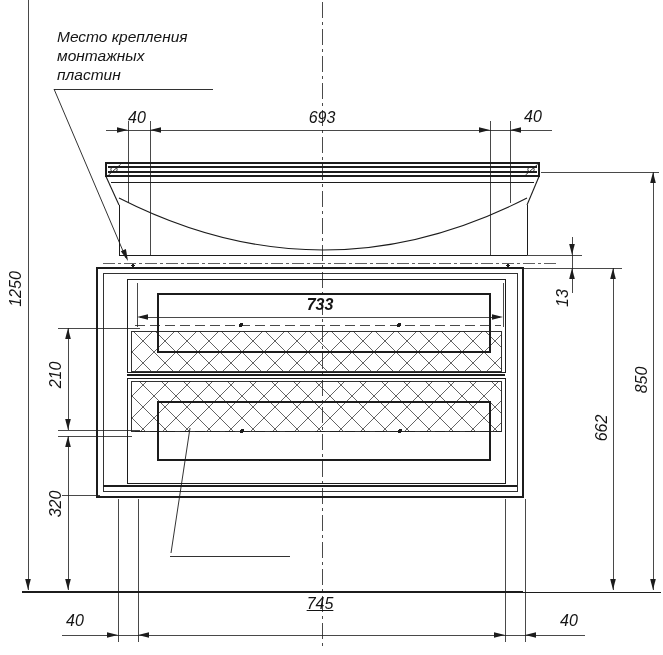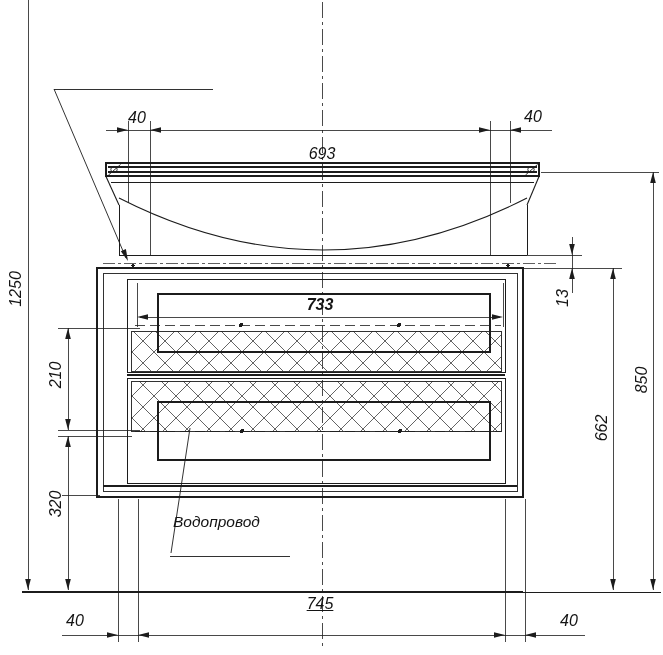--- a/index.html
+++ b/index.html
@@ -152,27 +152,31 @@
 
   <g stroke="#1c1c1c" stroke-width="0.9" fill="none">
     <line x1="54" y1="89" x2="213" y2="89" class="crisp"></line>
     <line x1="54" y1="89" x2="126" y2="258"></line>
     <polygon points="128,261 120.8,251.2 125.9,249" fill="#1c1c1c" stroke="none"></polygon>
     <line x1="170" y1="556" x2="290" y2="556" class="crisp"></line>
     <line x1="190" y1="428" x2="171" y2="553"></line>
   </g>
 </svg>
 
+<div class="lbl note" style="left:57px;top:27px;">
+  <div>Место крепления</div>
+  <div>монтажных</div>
+  <div>пластин</div>
+</div>
 
 <div class="lbl note" style="left:173px;top:512px;">
-  <div>Водопровод</div>
 </div>
 
 <div class="lbl dim" style="left:137px;top:118px;">40</div>
-<div class="lbl dim" style="left:322px;top:118px;margin-top:36px;">693</div>
+<div class="lbl dim" style="left:322px;top:118px;">693</div>
 <div class="lbl dim" style="left:533px;top:117px;">40</div>
 
 <div class="lbl dim" style="left:320px;top:305px;font-weight:bold;">733</div>
 
 <div class="lbl dim rot" style="left:563px;top:298px;">13</div>
 <div class="lbl dim rot" style="left:602px;top:428px;">662</div>
 <div class="lbl dim rot" style="left:642px;top:380px;">850</div>
 
 <div class="lbl dim rot" style="left:16px;top:289px;">1250</div>
 <div class="lbl dim rot" style="left:56px;top:375px;">210</div>

